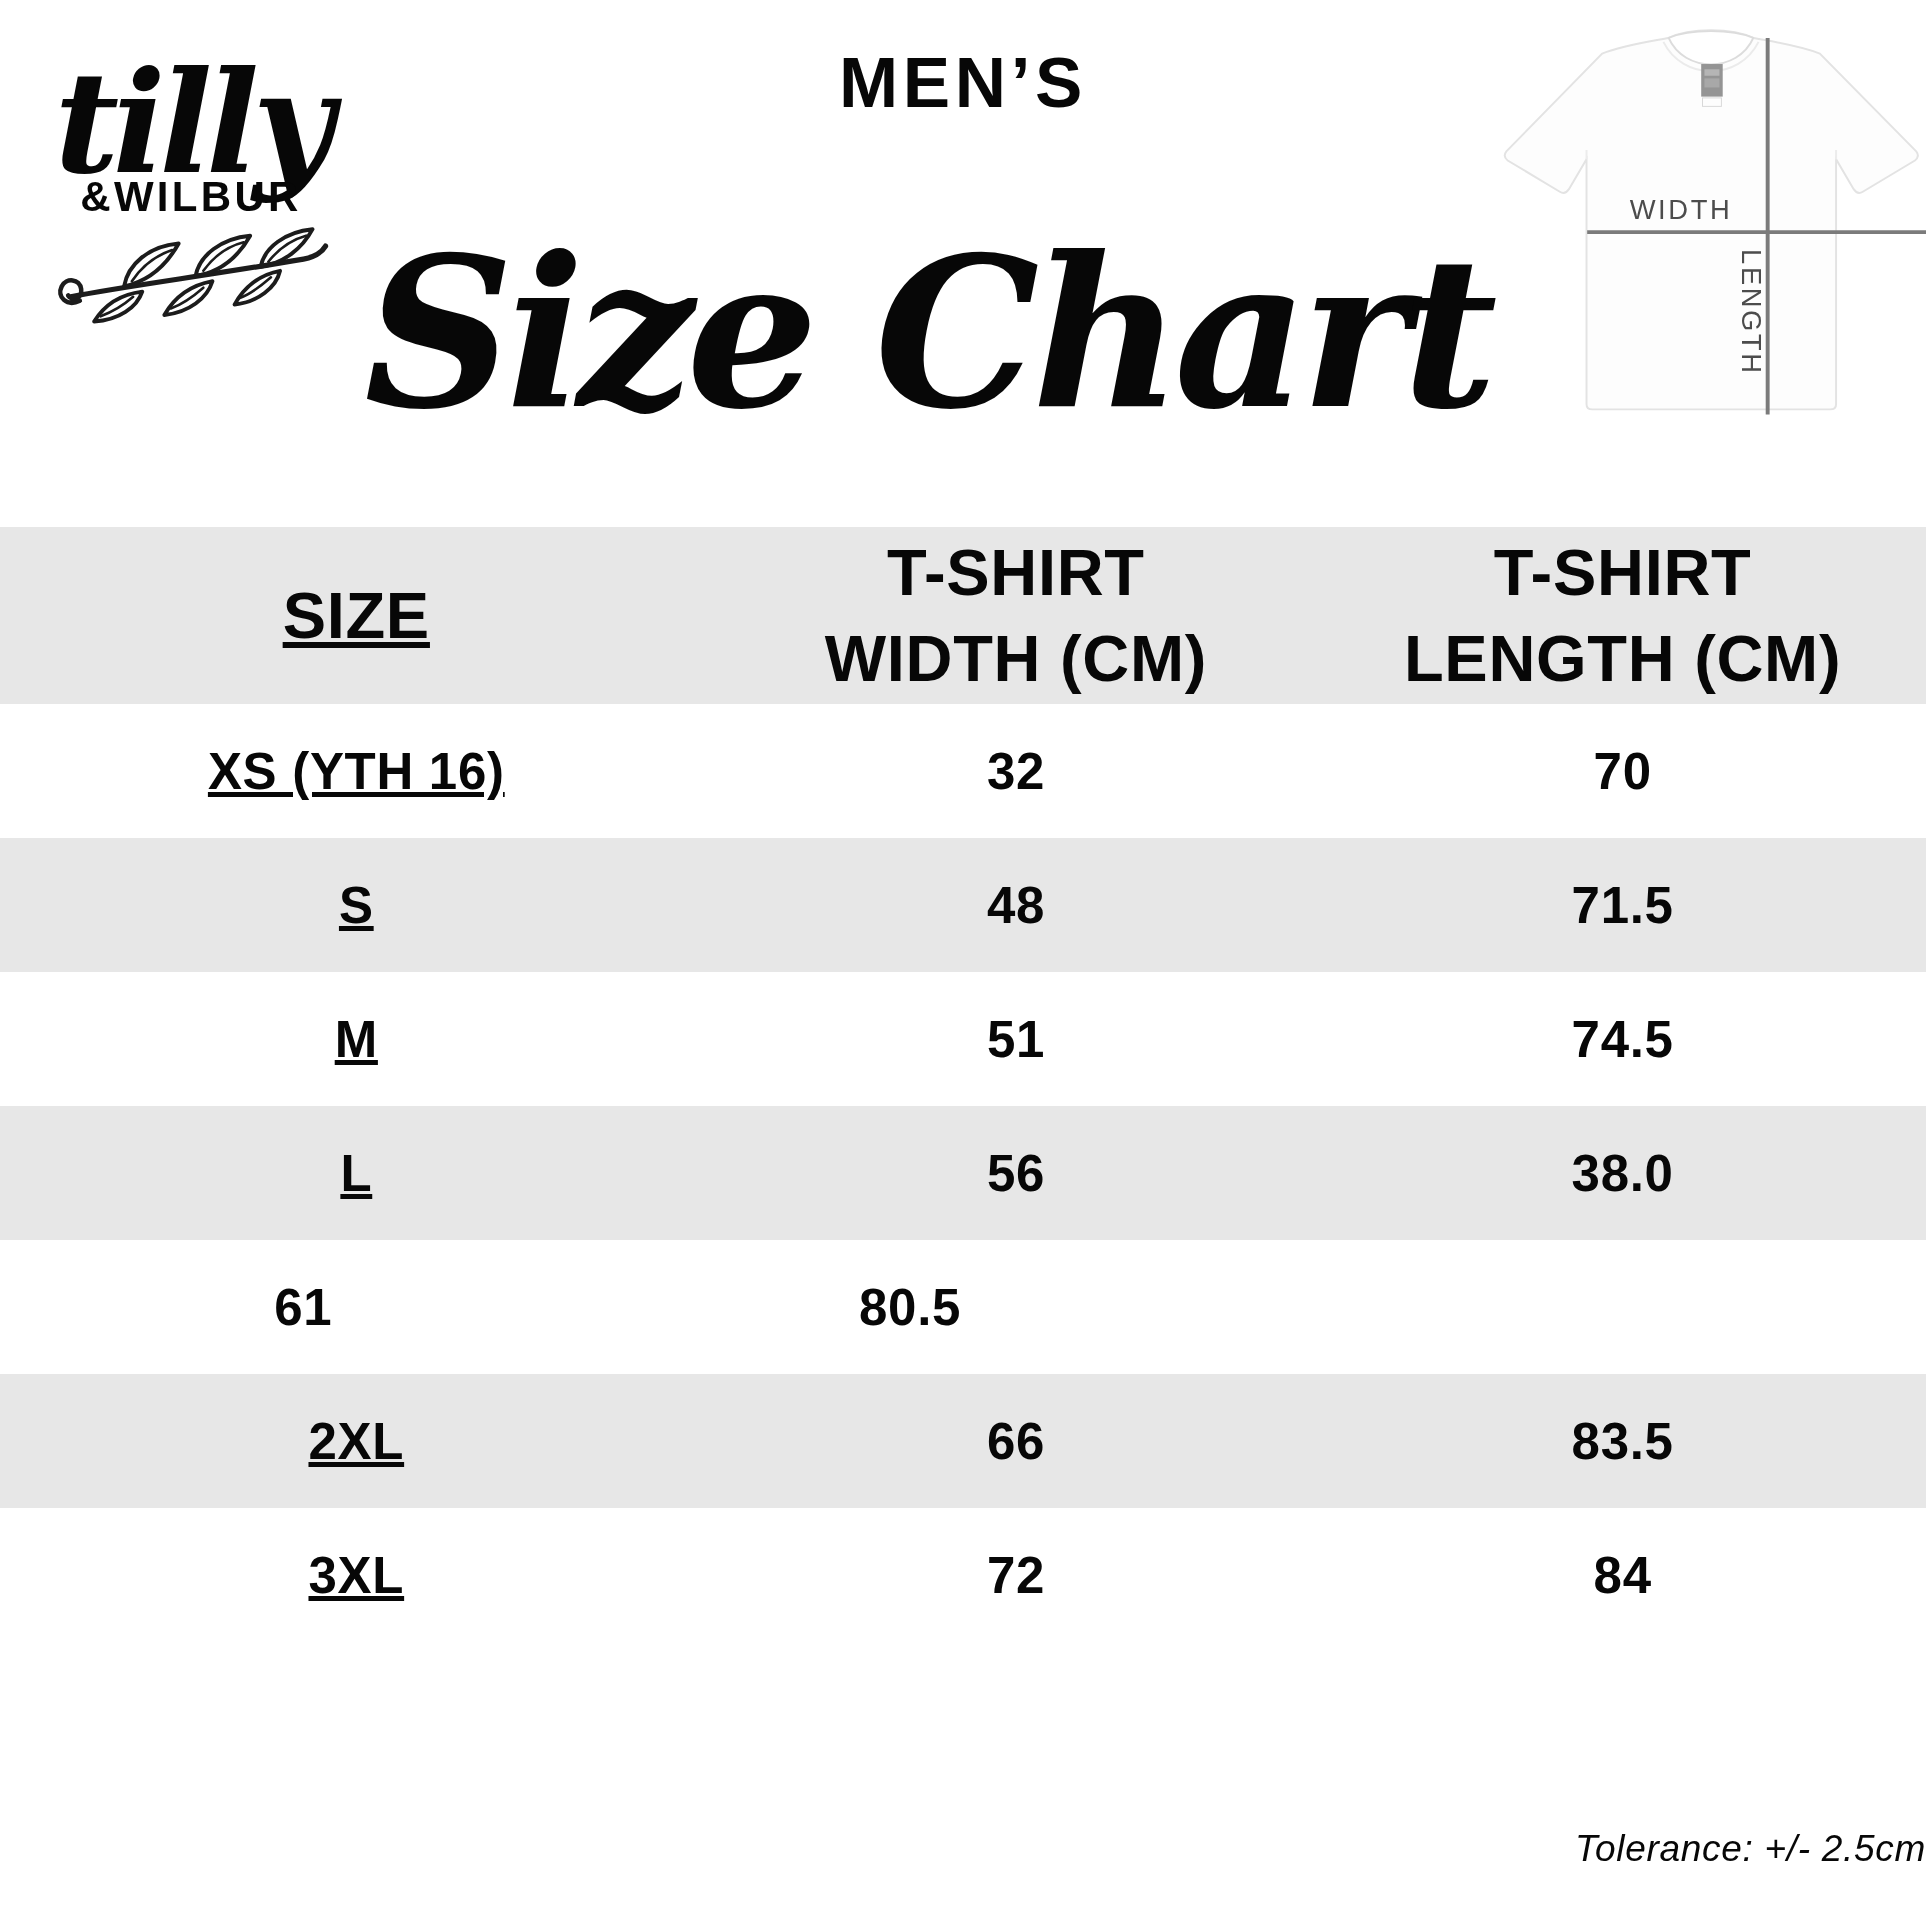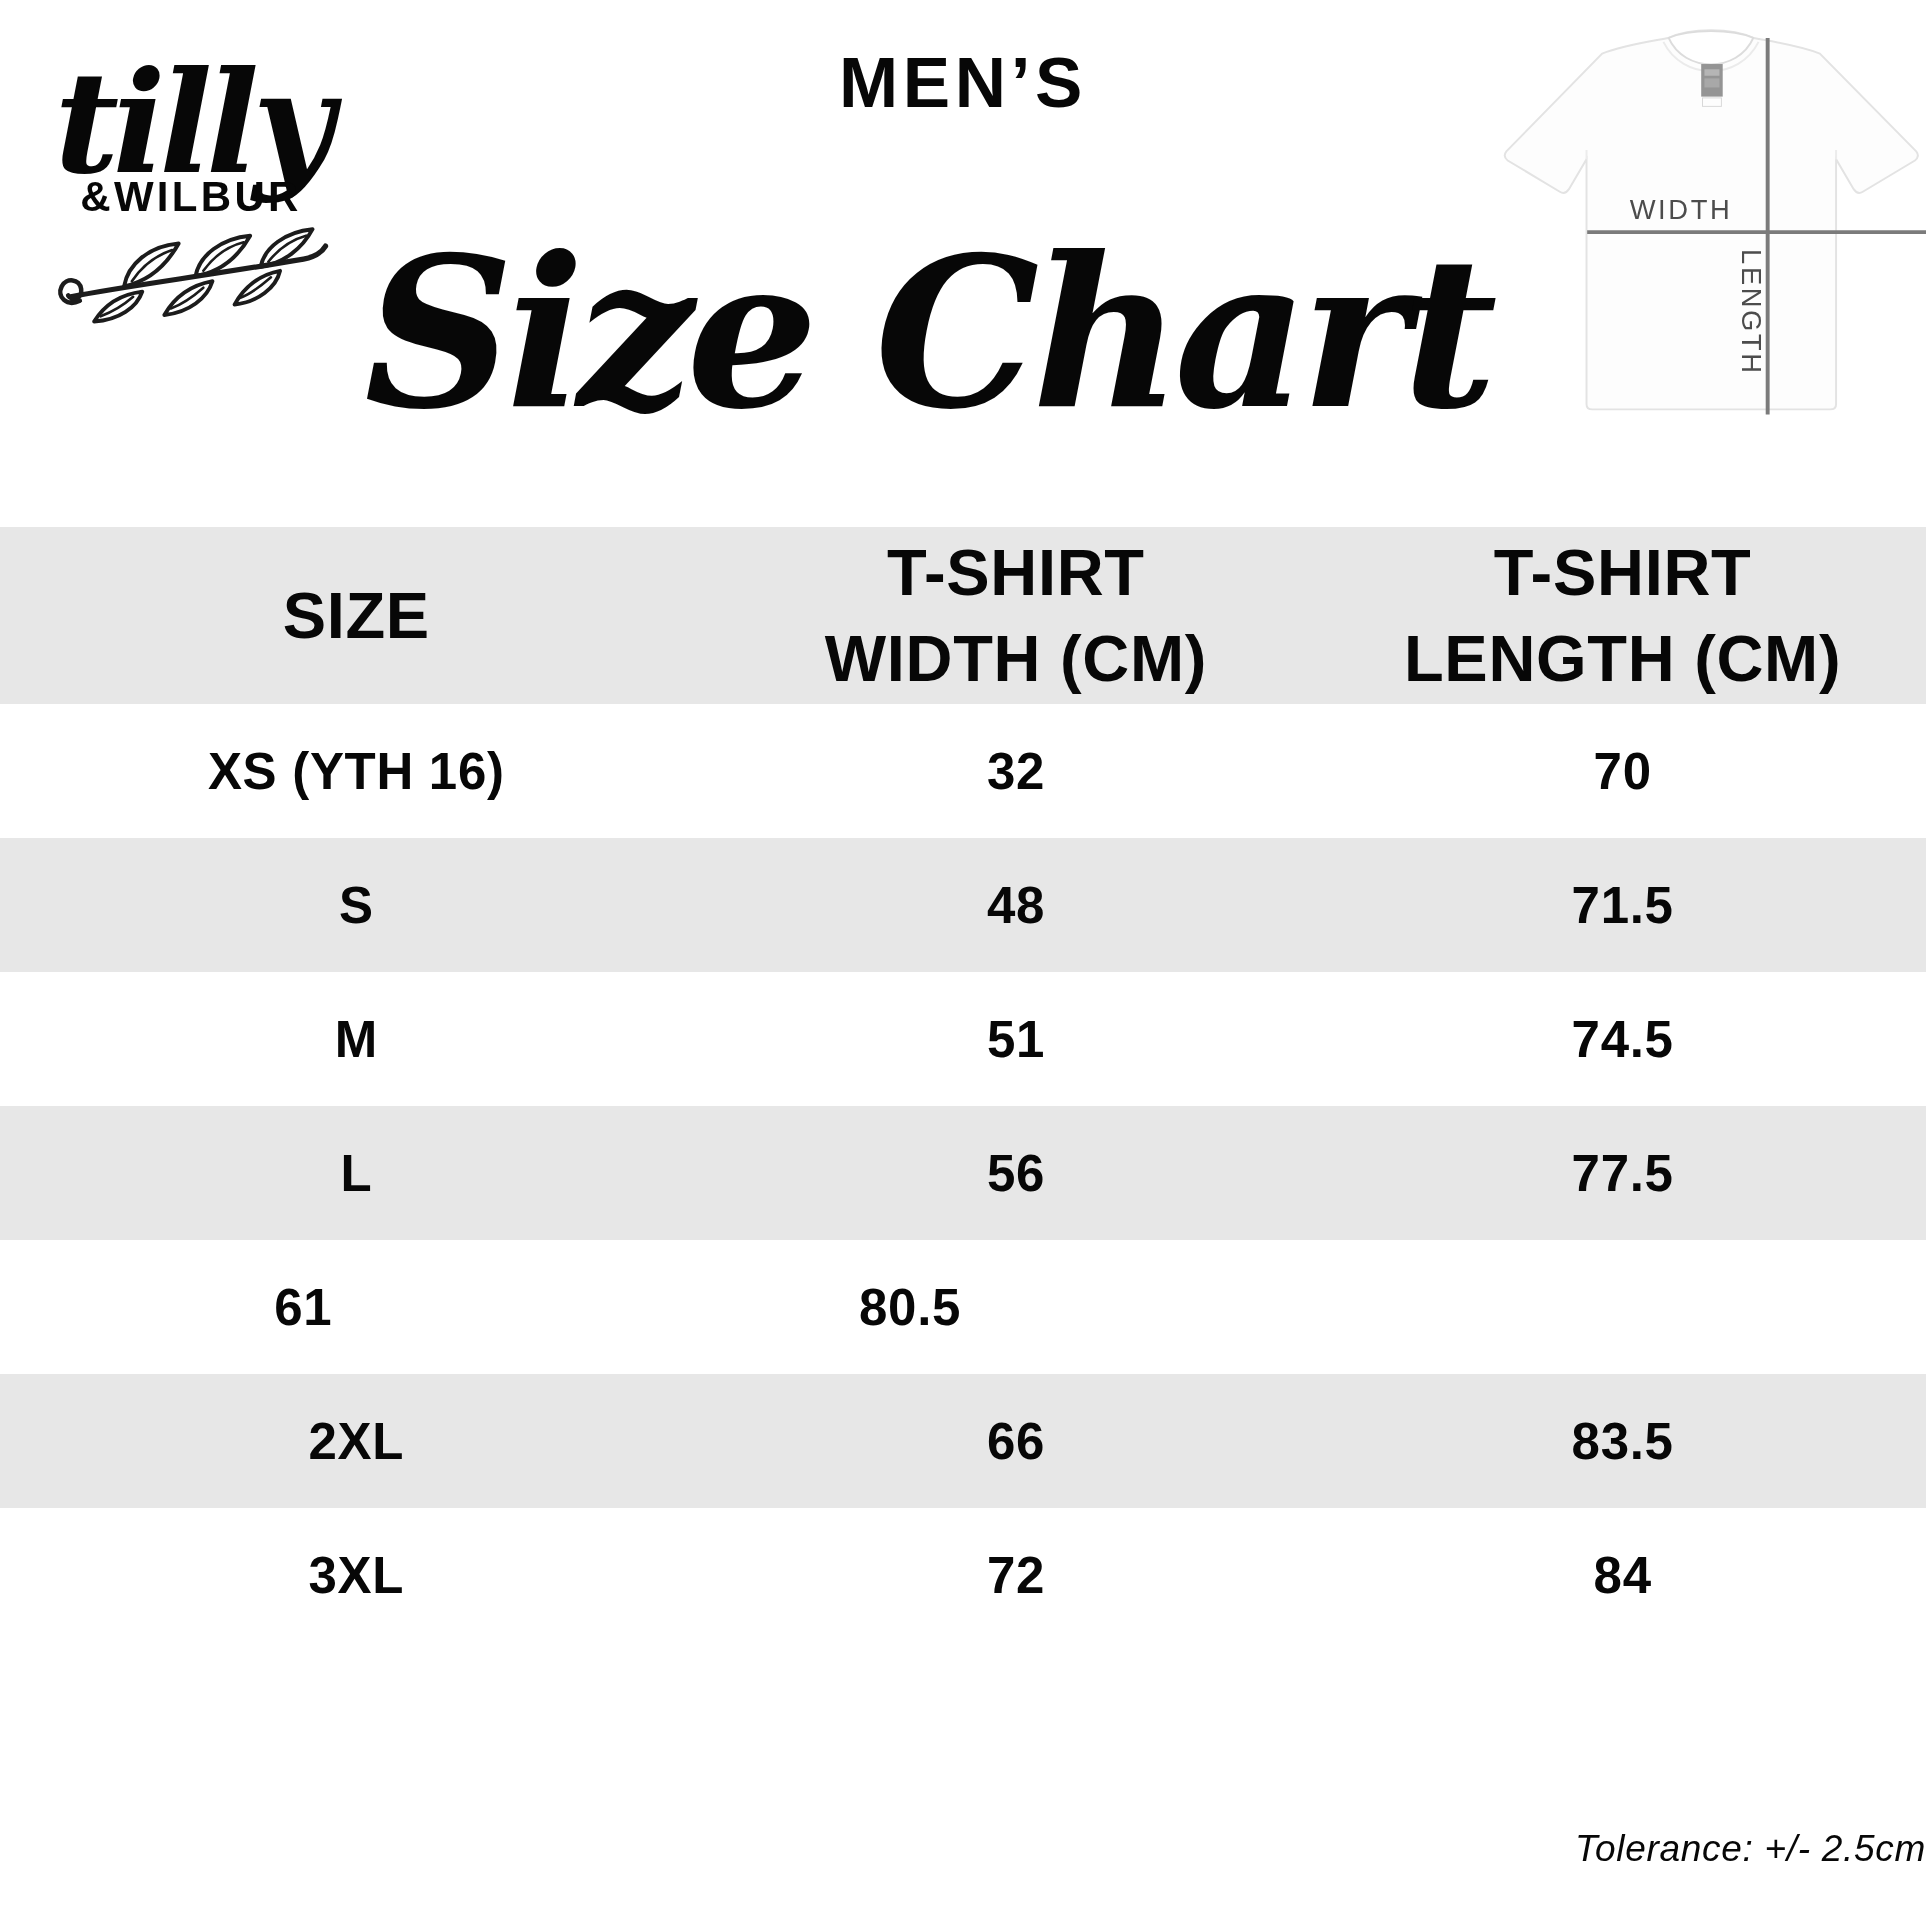--- a/index.html
+++ b/index.html
@@ -49,21 +49,21 @@
     font-size:42px;letter-spacing:4px;fill:#4c4c4c;
   }
 
   
   .size-table{position:absolute;left:0;top:527px;width:100%;}
   .t-row{display:flex;align-items:center;width:100%;}
   .t-head{height:177px;background:#e7e7e7;}
   .t-body .t-row{height:134px;background:#ffffff;}
   .t-body .t-row:nth-child(even){background:#e7e7e7;}
   .t-cell{text-align:center;}
-  .col-size{width:37%;}
+  .col-size{width:37%;text-decoration:underline;}
   .col-width{width:31.5%;}
   .col-length{width:31.5%;}
   .t-head .t-cell{
     font-size:65px;font-weight:bold;line-height:1.32;letter-spacing:0.7px;
   }
   .t-body .t-cell{
     font-size:51px;font-weight:bold;letter-spacing:0.7px;
   }
 
   
@@ -171,21 +171,21 @@
         <div class="t-cell col-length">71.5</div>
       </div>
       <div class="t-row">
         <div class="t-cell col-size">M</div>
         <div class="t-cell col-width">51</div>
         <div class="t-cell col-length">74.5</div>
       </div>
       <div class="t-row">
         <div class="t-cell col-size">L</div>
         <div class="t-cell col-width">56</div>
-        <div class="t-cell col-length">77.5</div>
+        <div class="t-cell col-length">38.0</div>
       </div>
       <div class="t-row">
         <div class="t-cell col-width">61</div>
         <div class="t-cell col-length">80.5</div>
       </div>
       <div class="t-row">
         <div class="t-cell col-size">2XL</div>
         <div class="t-cell col-width">66</div>
         <div class="t-cell col-length">83.5</div>
       </div>

